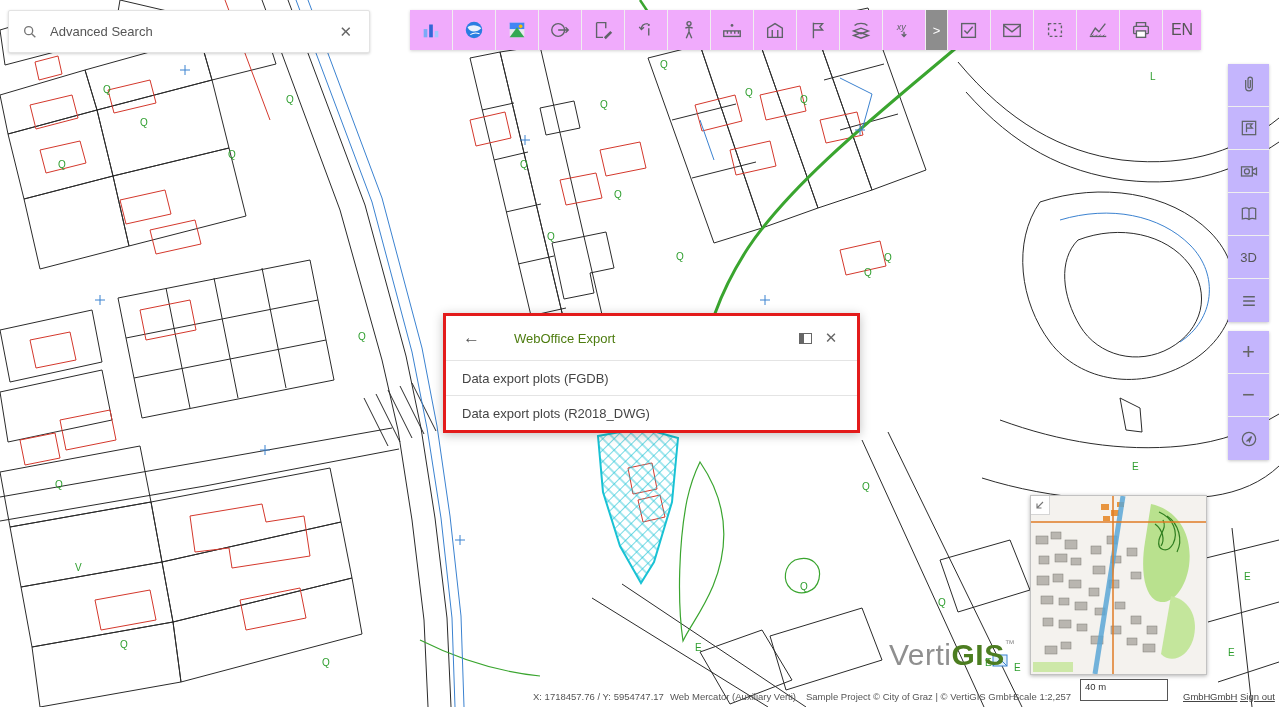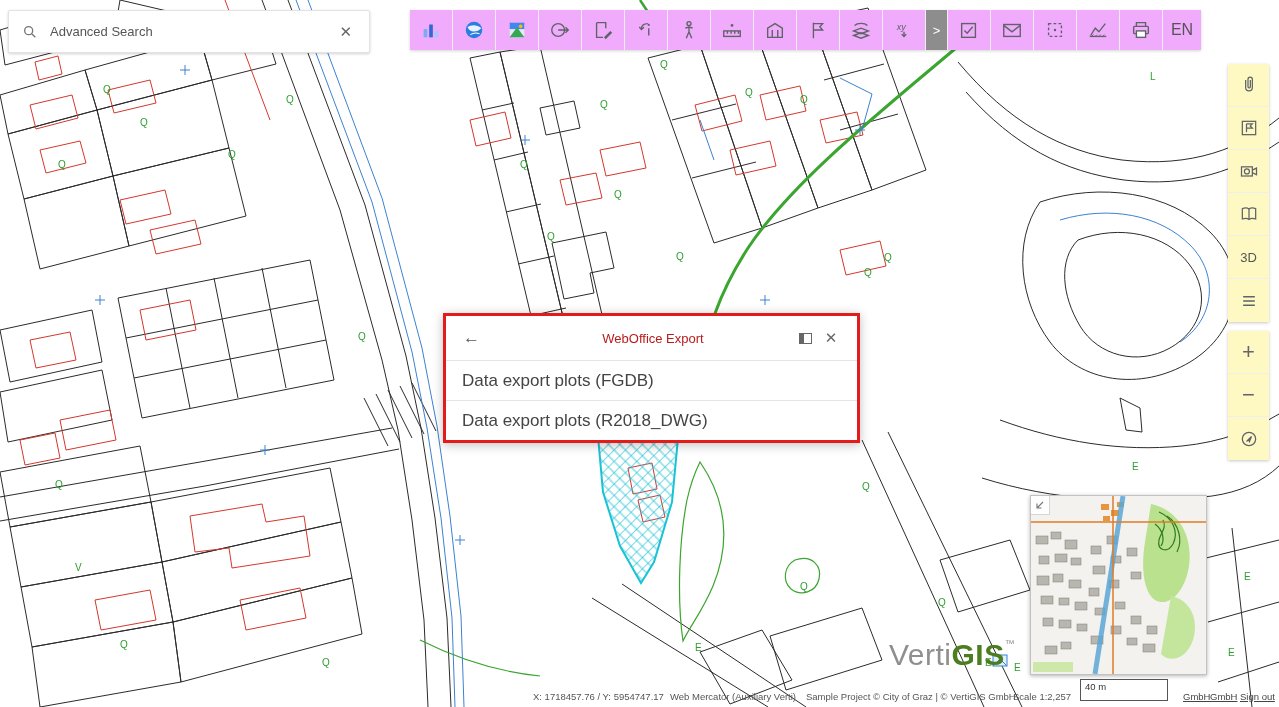--- a/index.html
+++ b/index.html
@@ -30,46 +30,46 @@
   }
   .tool-btn{
     width:43px;height:40px;display:flex;align-items:center;justify-content:center;
     border-right:1px solid #efefef;cursor:pointer;box-sizing:border-box;background:#f0abfc;
   }
   .expand-btn{width:22px;background:#8d8d8d;color:#fff;font-size:13px;}
   .lang-btn{width:38px;font-size:16px;color:#555;border-right:none;}
 
   
   .right-panel{
-    position:absolute;left:1228px;width:41px;z-index:10;background:#fef9c3;
+    position:absolute;left:1228px;width:41px;z-index:10;background:#c4b5fd;
     box-shadow:0 1px 3px rgba(0,0,0,.22);
   }
   .rp-top{top:64px;}
   .rp-zoom{top:331px;}
   .rp-btn{
     width:41px;height:43px;display:flex;align-items:center;justify-content:center;
     border-bottom:1px solid #efefef;cursor:pointer;box-sizing:border-box;
     font-size:13px;color:#555;
   }
   .rp-btn:last-child{border-bottom:none;}
   .rp-btn.zoomglyph{font-size:22px;color:#666;}
 
   
   .dialog{
     position:absolute;left:443px;top:313px;width:417px;z-index:20;
     background:#fff;border:3px solid #e31b1b;box-sizing:border-box;
     box-shadow:0 2px 10px rgba(0,0,0,.25);
   }
   .dialog-header{height:44px;display:flex;align-items:center;padding:0 13px;}
   .back-arrow{font-size:17px;color:#555;cursor:pointer;padding:0 4px;}
-  .dialog-title{font-size:13px;color:#b91c1c;margin-left:30px;flex:1;text-align:center;}
+  .dialog-title{font-size:13px;color:#4d7c0f;margin-left:30px;flex:1;}
   .win-btn{display:flex;align-items:center;justify-content:center;width:26px;height:26px;cursor:pointer;}
   .dock-icon{width:13px;height:11px;border:1px solid #666;box-sizing:border-box;border-left:5px solid #666;}
   .dialog-item{
-    padding:10px 16px 9px 16px;font-size:17px;color:#444;
+    padding:10px 16px 9px 16px;font-size:13px;color:#444;
     border-top:1px solid #e4e4e4;cursor:pointer;
   }
 
   
   .minimap{
     position:absolute;left:1030px;top:495px;width:177px;height:180px;z-index:5;
     background:#fff;border:1px solid #c2c2c2;box-shadow:0 1px 4px rgba(0,0,0,.3);
     box-sizing:border-box;
   }
   .minimap-collapse{

